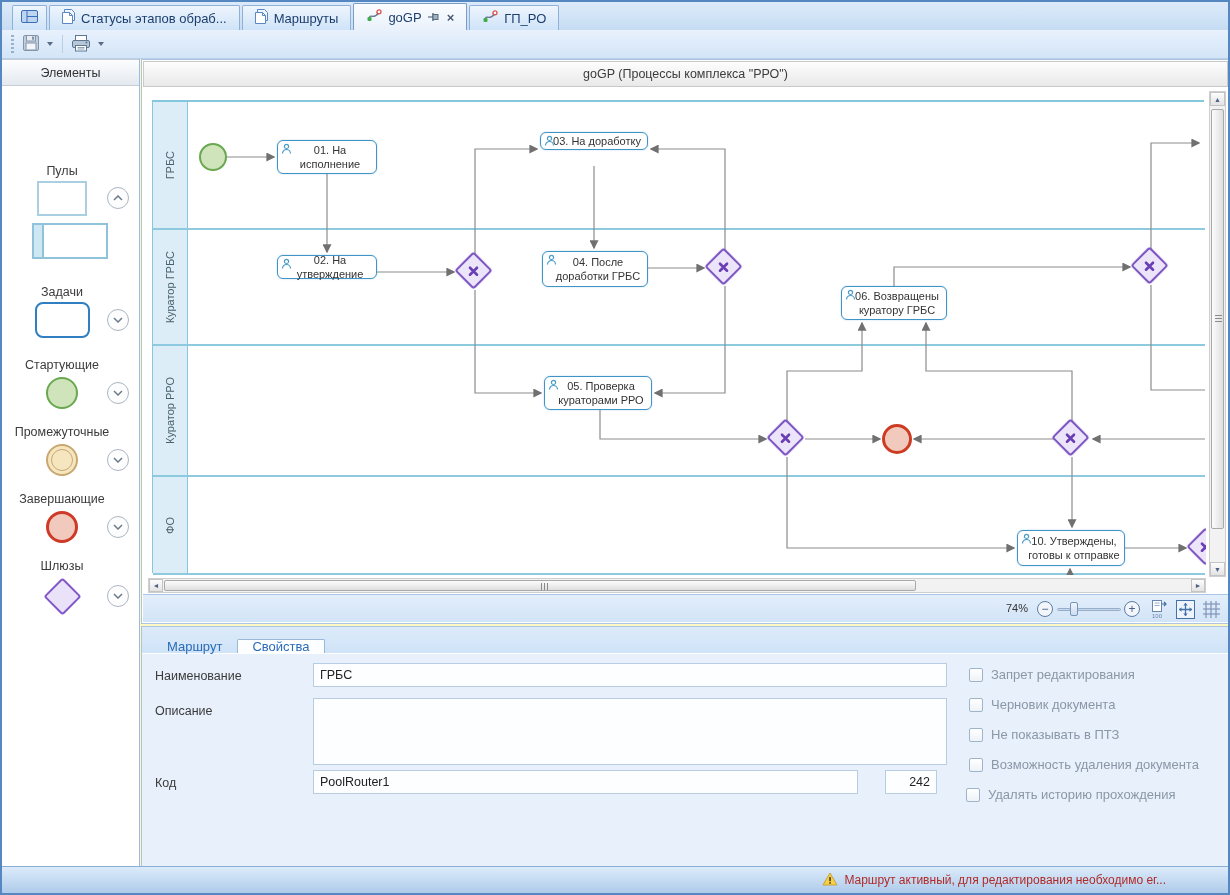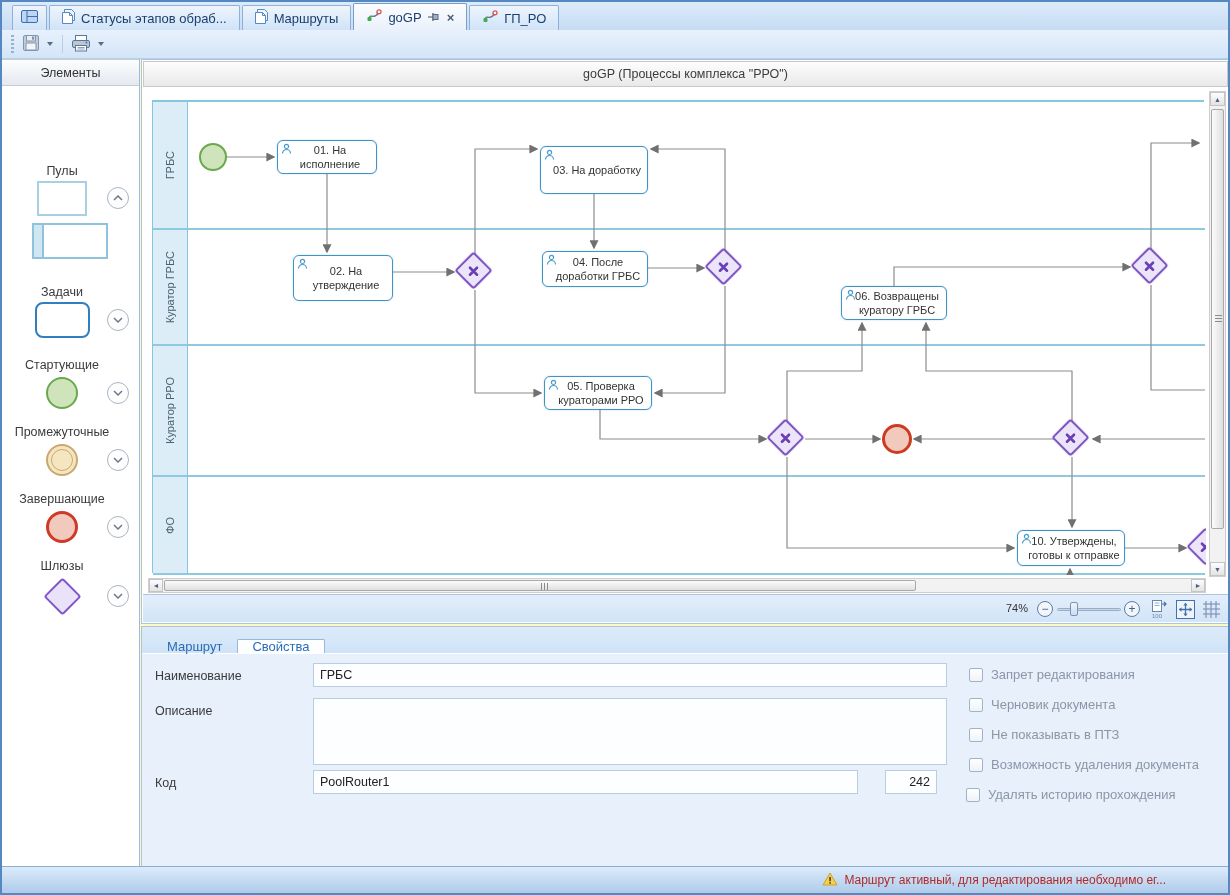--- a/index.html
+++ b/index.html
@@ -302,29 +302,29 @@
         <div class="ev-end" style="left:729px; top:322px"></div>
 
         <div class="task" style="left:124px; top:38px; width:100px; height:34px">
           <span class="person"><svg width="11" height="11">
                 <circle cx="5.5" cy="3.4" r="2.1" fill="none" stroke="#4a9cc9" stroke-width="1.2"></circle>
                 <path d="M1.5 10.5 a4 4 0 0 1 8 0" fill="none" stroke="#4a9cc9" stroke-width="1.2"></path>
               </svg></span>
           <span class="t-label">01. На
 исполнение</span>
         </div>
-        <div class="task" style="left:140px; top:153px; width:100px; height:46px">
+        <div class="task" style="left:124px; top:153px; width:100px; height:24px">
           <span class="person"><svg width="11" height="11">
                 <circle cx="5.5" cy="3.4" r="2.1" fill="none" stroke="#4a9cc9" stroke-width="1.2"></circle>
                 <path d="M1.5 10.5 a4 4 0 0 1 8 0" fill="none" stroke="#4a9cc9" stroke-width="1.2"></path>
               </svg></span>
           <span class="t-label">02. На
 утверждение</span>
         </div>
-        <div class="task" style="left:387px; top:44px; width:108px; height:48px">
+        <div class="task" style="left:387px; top:30px; width:108px; height:18px">
           <span class="person"><svg width="11" height="11">
                 <circle cx="5.5" cy="3.4" r="2.1" fill="none" stroke="#4a9cc9" stroke-width="1.2"></circle>
                 <path d="M1.5 10.5 a4 4 0 0 1 8 0" fill="none" stroke="#4a9cc9" stroke-width="1.2"></path>
               </svg></span>
           <span class="t-label">03. На доработку</span>
         </div>
         <div class="task" style="left:389px; top:149px; width:106px; height:36px">
           <span class="person"><svg width="11" height="11">
                 <circle cx="5.5" cy="3.4" r="2.1" fill="none" stroke="#4a9cc9" stroke-width="1.2"></circle>
                 <path d="M1.5 10.5 a4 4 0 0 1 8 0" fill="none" stroke="#4a9cc9" stroke-width="1.2"></path>

